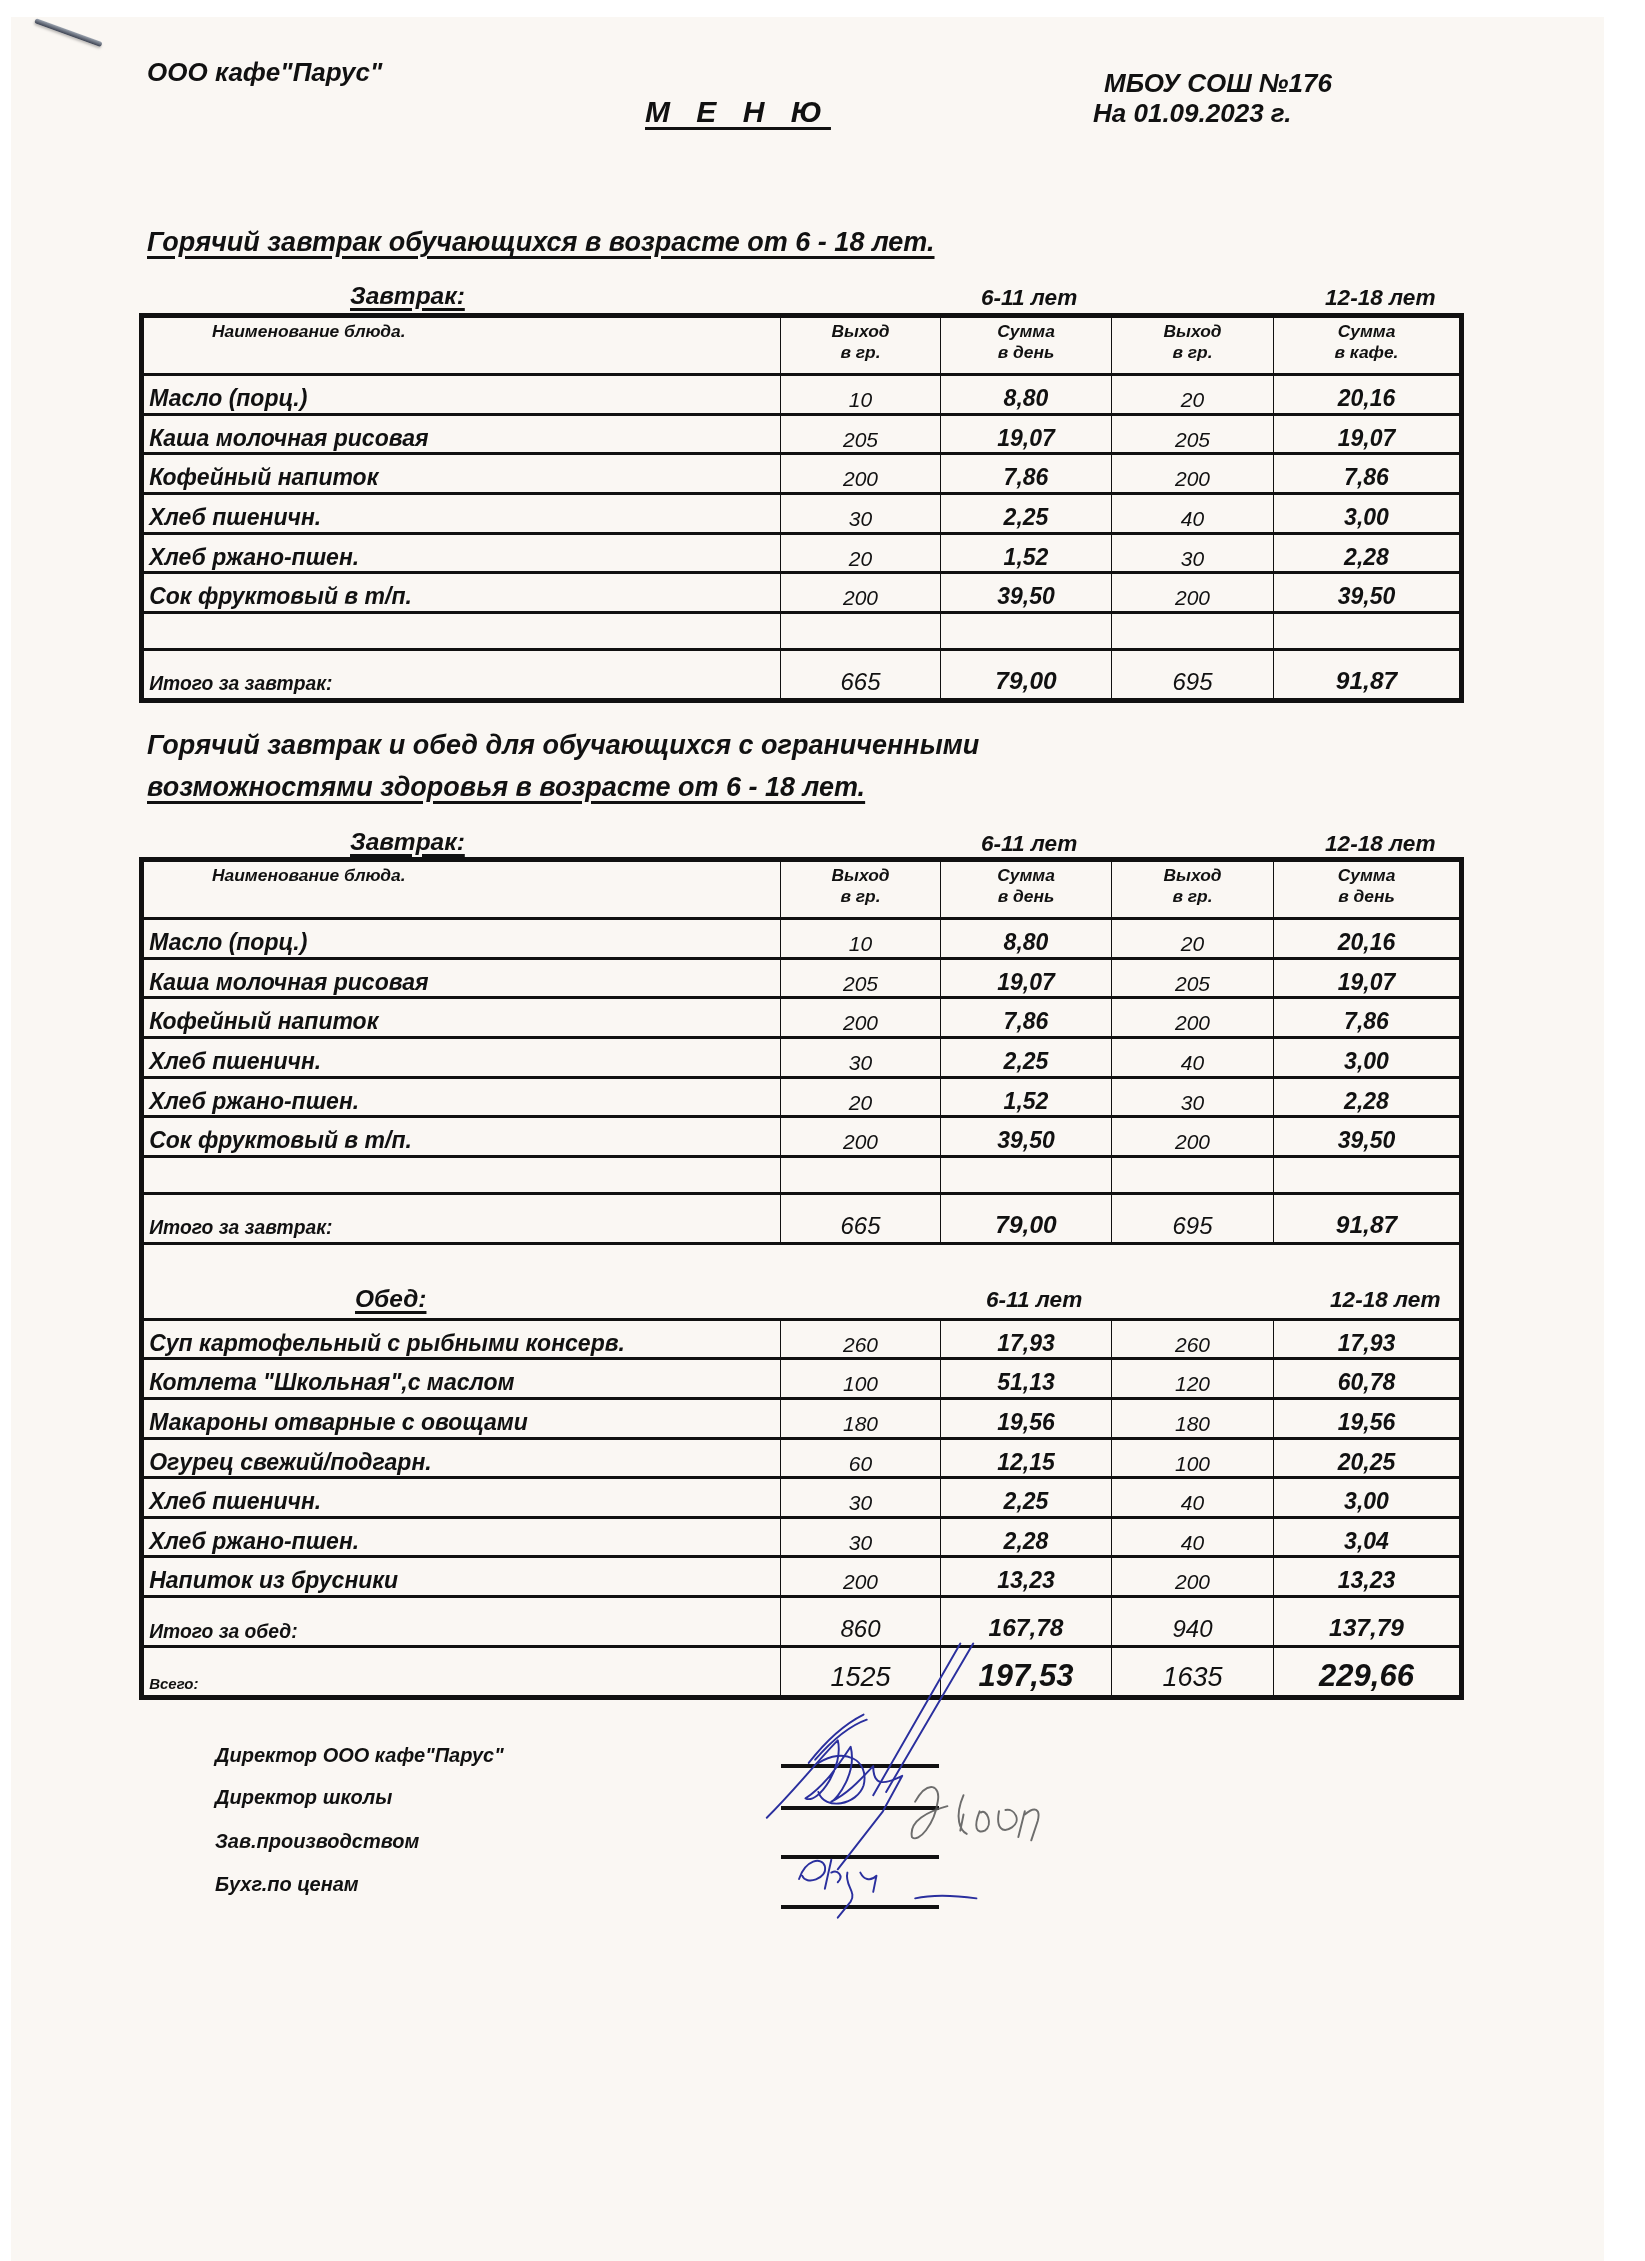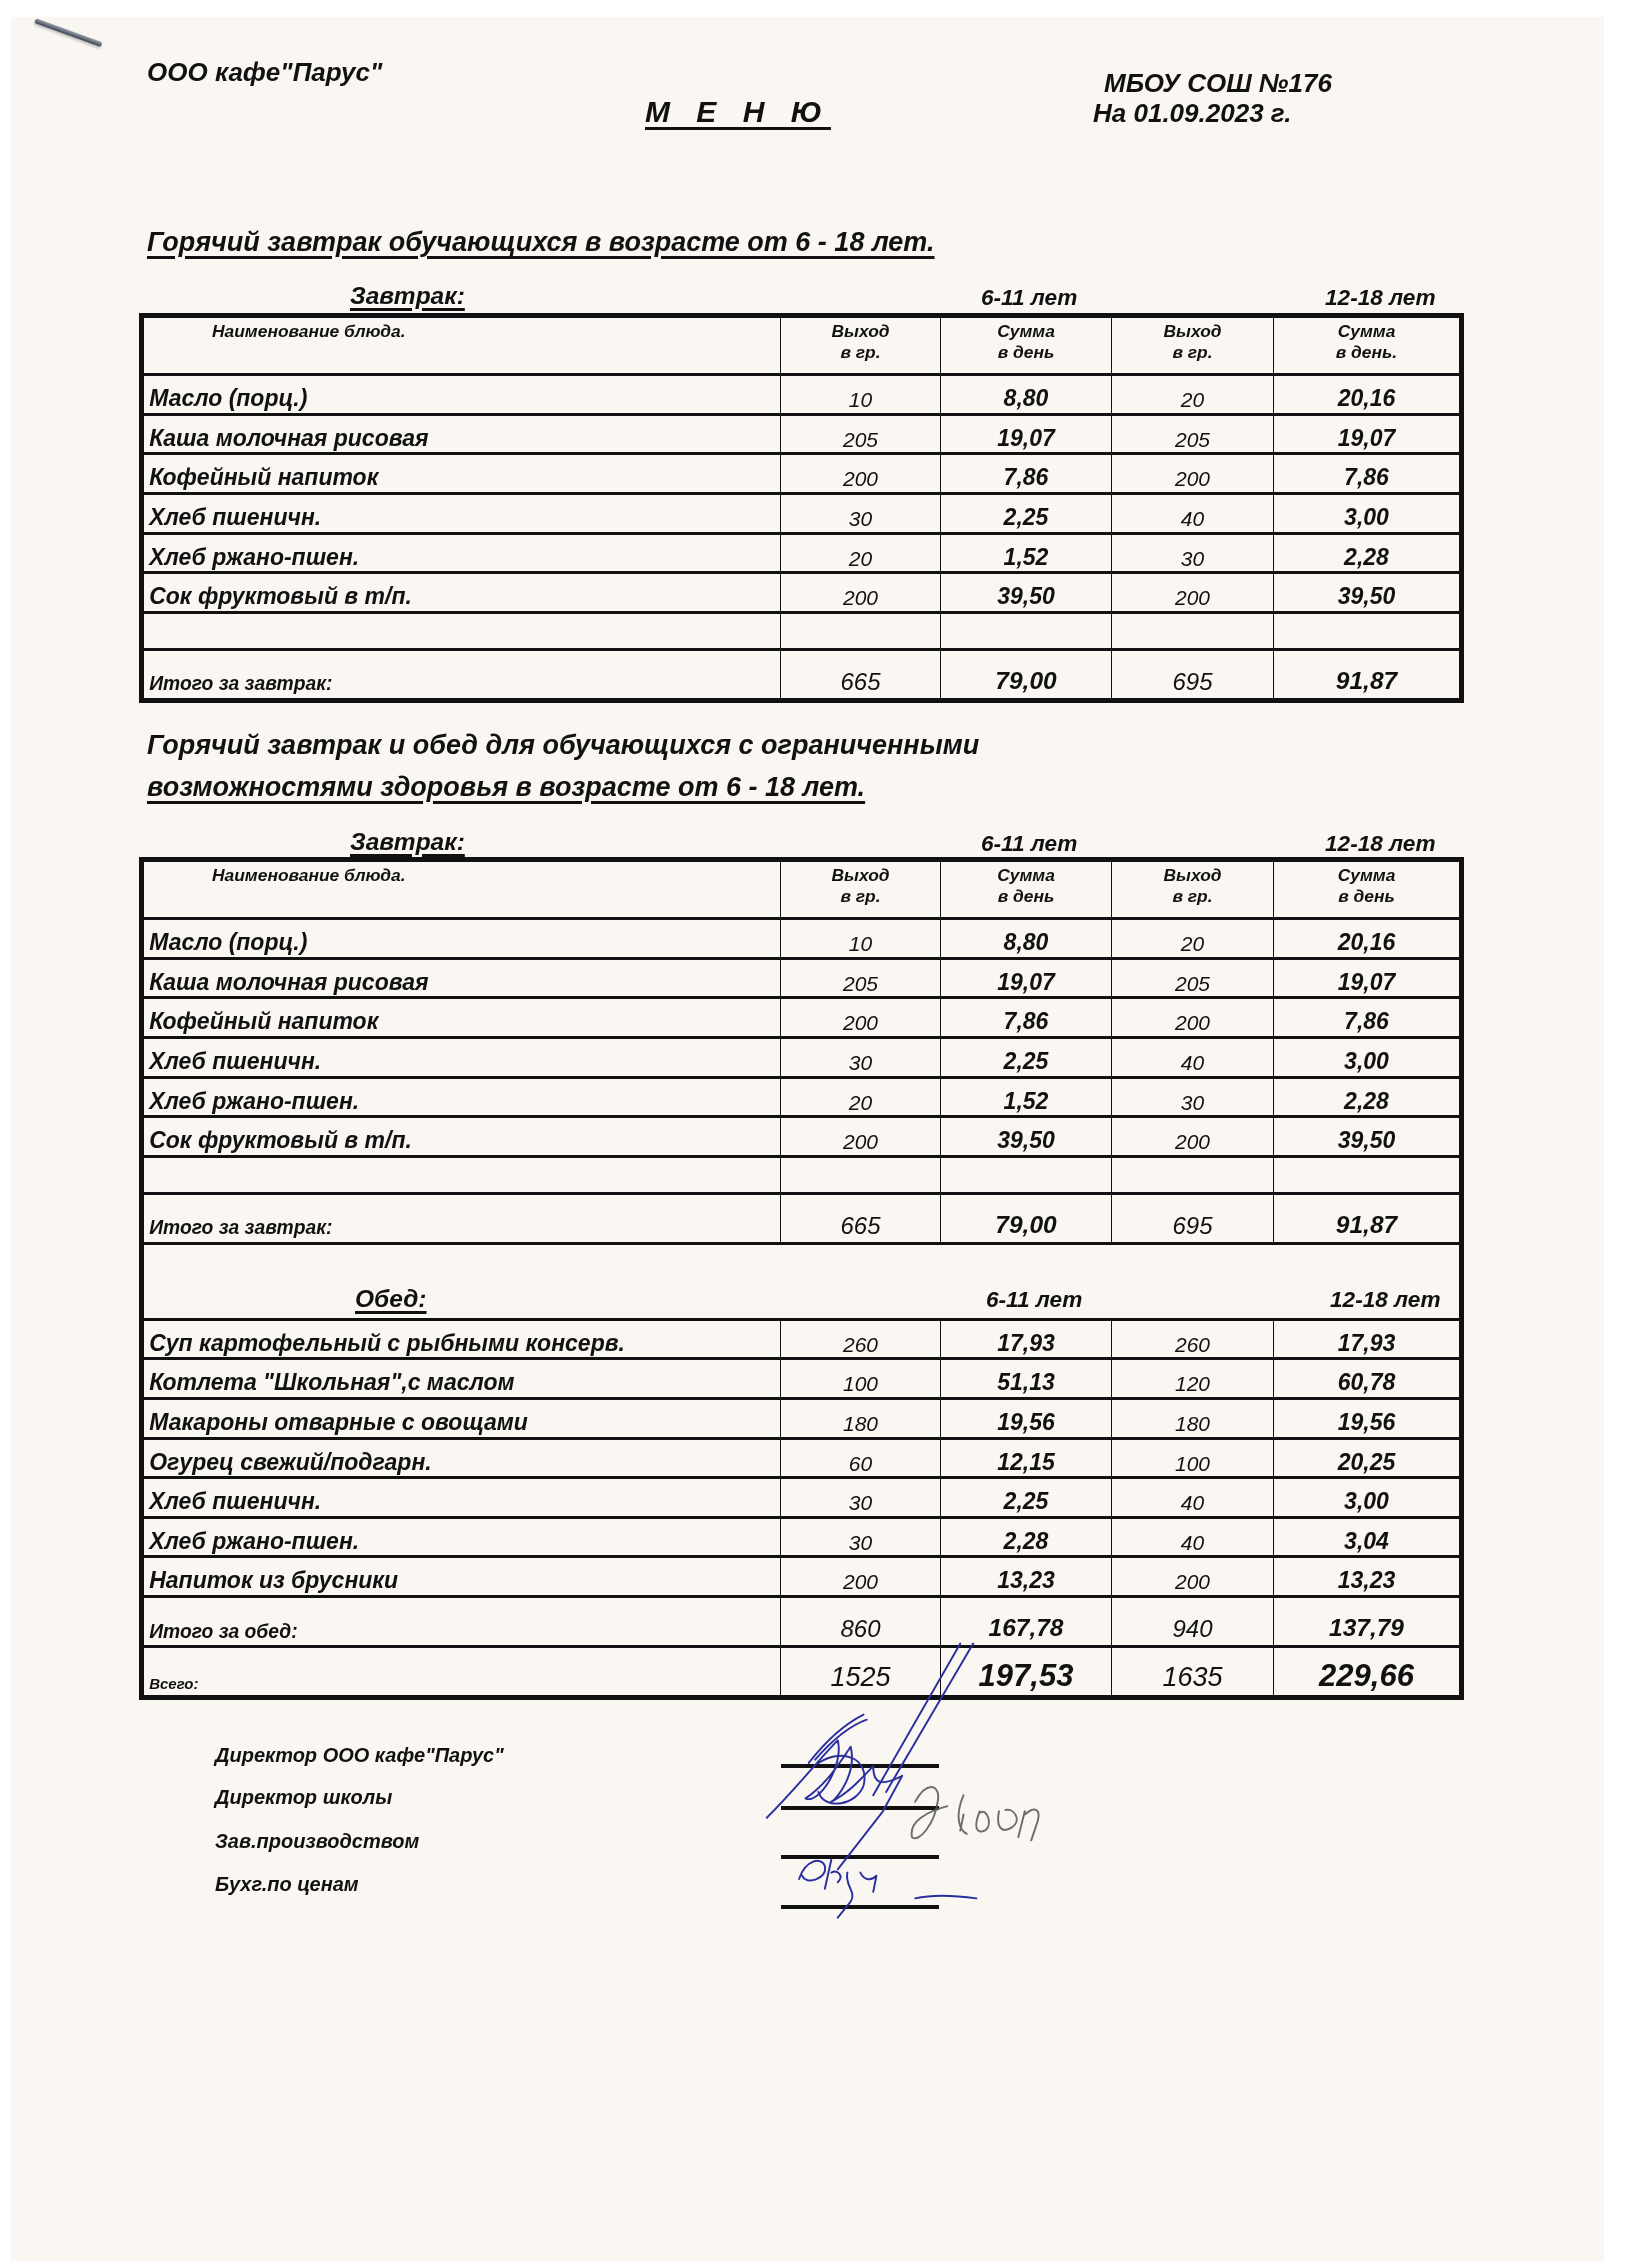--- a/index.html
+++ b/index.html
@@ -91,21 +91,21 @@
       <col class="c2">
       <col class="c3">
       <col class="c4">
     </colgroup>
   <tbody>
       <tr class="head">
     <td class="name">Наименование блюда.</td>
     <td><span>Выход</span><span class="l2">в гр.</span></td>
     <td><span>Сумма</span><span class="l2">в день</span></td>
     <td><span>Выход</span><span class="l2">в гр.</span></td>
-    <td><span>Сумма</span><span class="l2">в день.</span></td>
+    <td><span>Сумма</span><span class="l2">в кафе.</span></td>
   </tr>
   <tr class="row">
     <td class="name">Масло (порц.)</td>
     <td class="qty">10</td>
     <td class="sum">8,80</td>
     <td class="qty">20</td>
     <td class="sum">20,16</td>
   </tr>
   <tr class="row">
     <td class="name">Каша молочная рисовая</td>

